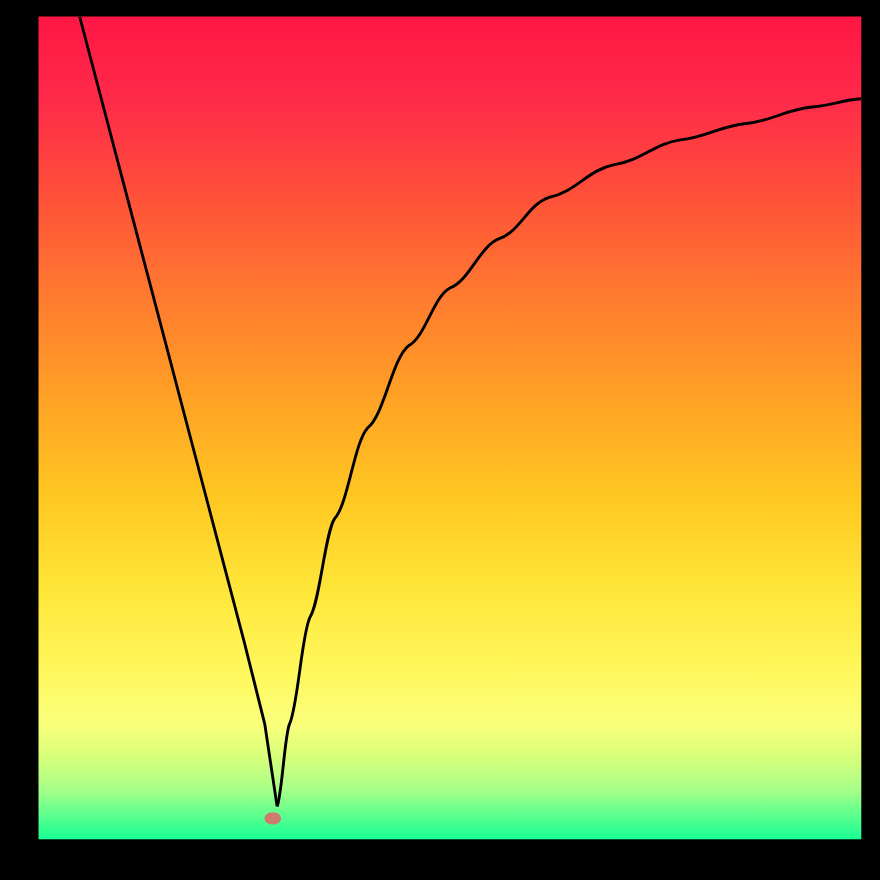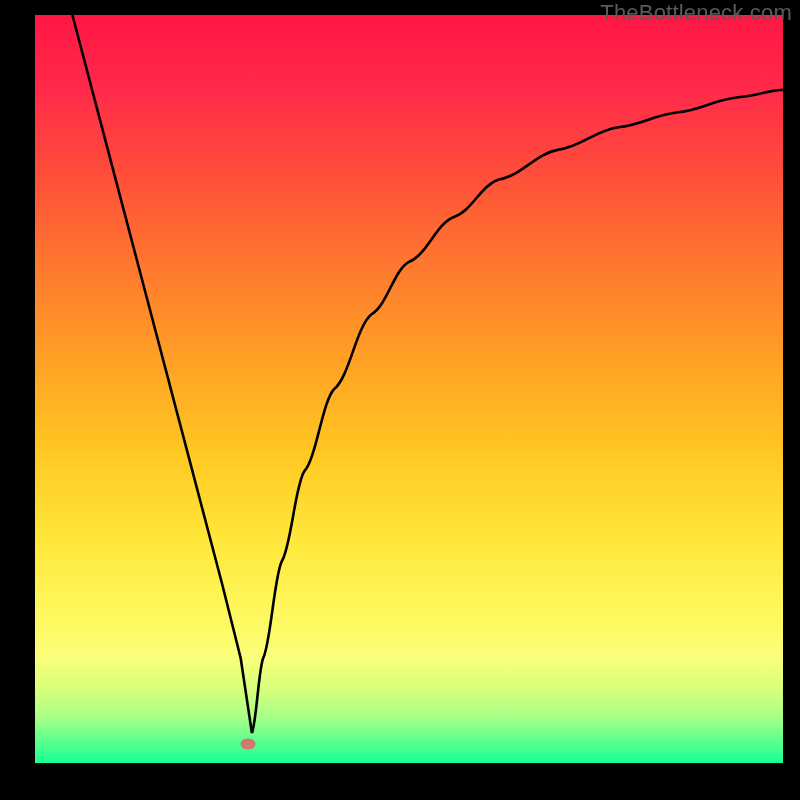--- a/index.html
+++ b/index.html
@@ -64,21 +64,20 @@
     height: 11px;
     background: #cf7a6e;
     border-radius: 50% / 55%;
     transform: translate(-50%, -50%);
   }
 </style>
 </head>
 <body>
 
 <div class="frame">
-  <div class="watermark">TheBottleneck.com</div>
   <div class="plot-area">
     <svg class="curve" viewBox="0 0 100 100" preserveAspectRatio="none">
       <path d="M 5 0 L 10 19 L 15 38 L 20 57 L 25 76 L 27.5 86 L 29 96" id="path-left" fill="none" stroke="#000" stroke-width="0.35"></path>
       <path d="M 29 96 C 29.6 94.5, 29.9 87.5, 30.5 86 C 31.5 84.05, 32 74.95, 33 73 C 34.2 71.2, 34.8 62.8, 36 61 C 37.6 59.35, 38.4 51.65, 40 50 C 42 48.5, 43 41.5, 45 40 C 47 38.95, 48 34.05, 50 33 C 52.4 32.1, 53.6 27.9, 56 27 C 58.4 26.25, 59.6 22.75, 62 22 C 65.2 21.4, 66.8 18.6, 70 18 C 73.2 17.55, 74.8 15.45, 78 15 C 81.2 14.7, 82.8 13.3, 86 13 C 89.2 12.7, 90.8 11.3, 94 11 C 96.4 10.85, 97.6 10.15, 100 10" id="path-right" fill="none" stroke="#000" stroke-width="0.35"></path>
     </svg>
     <div class="marker" id="marker" style="left: 28.5%; top: 97.5%; background: rgb(207, 122, 110);"></div>
   </div>
 </div>
 
 </body></html>

